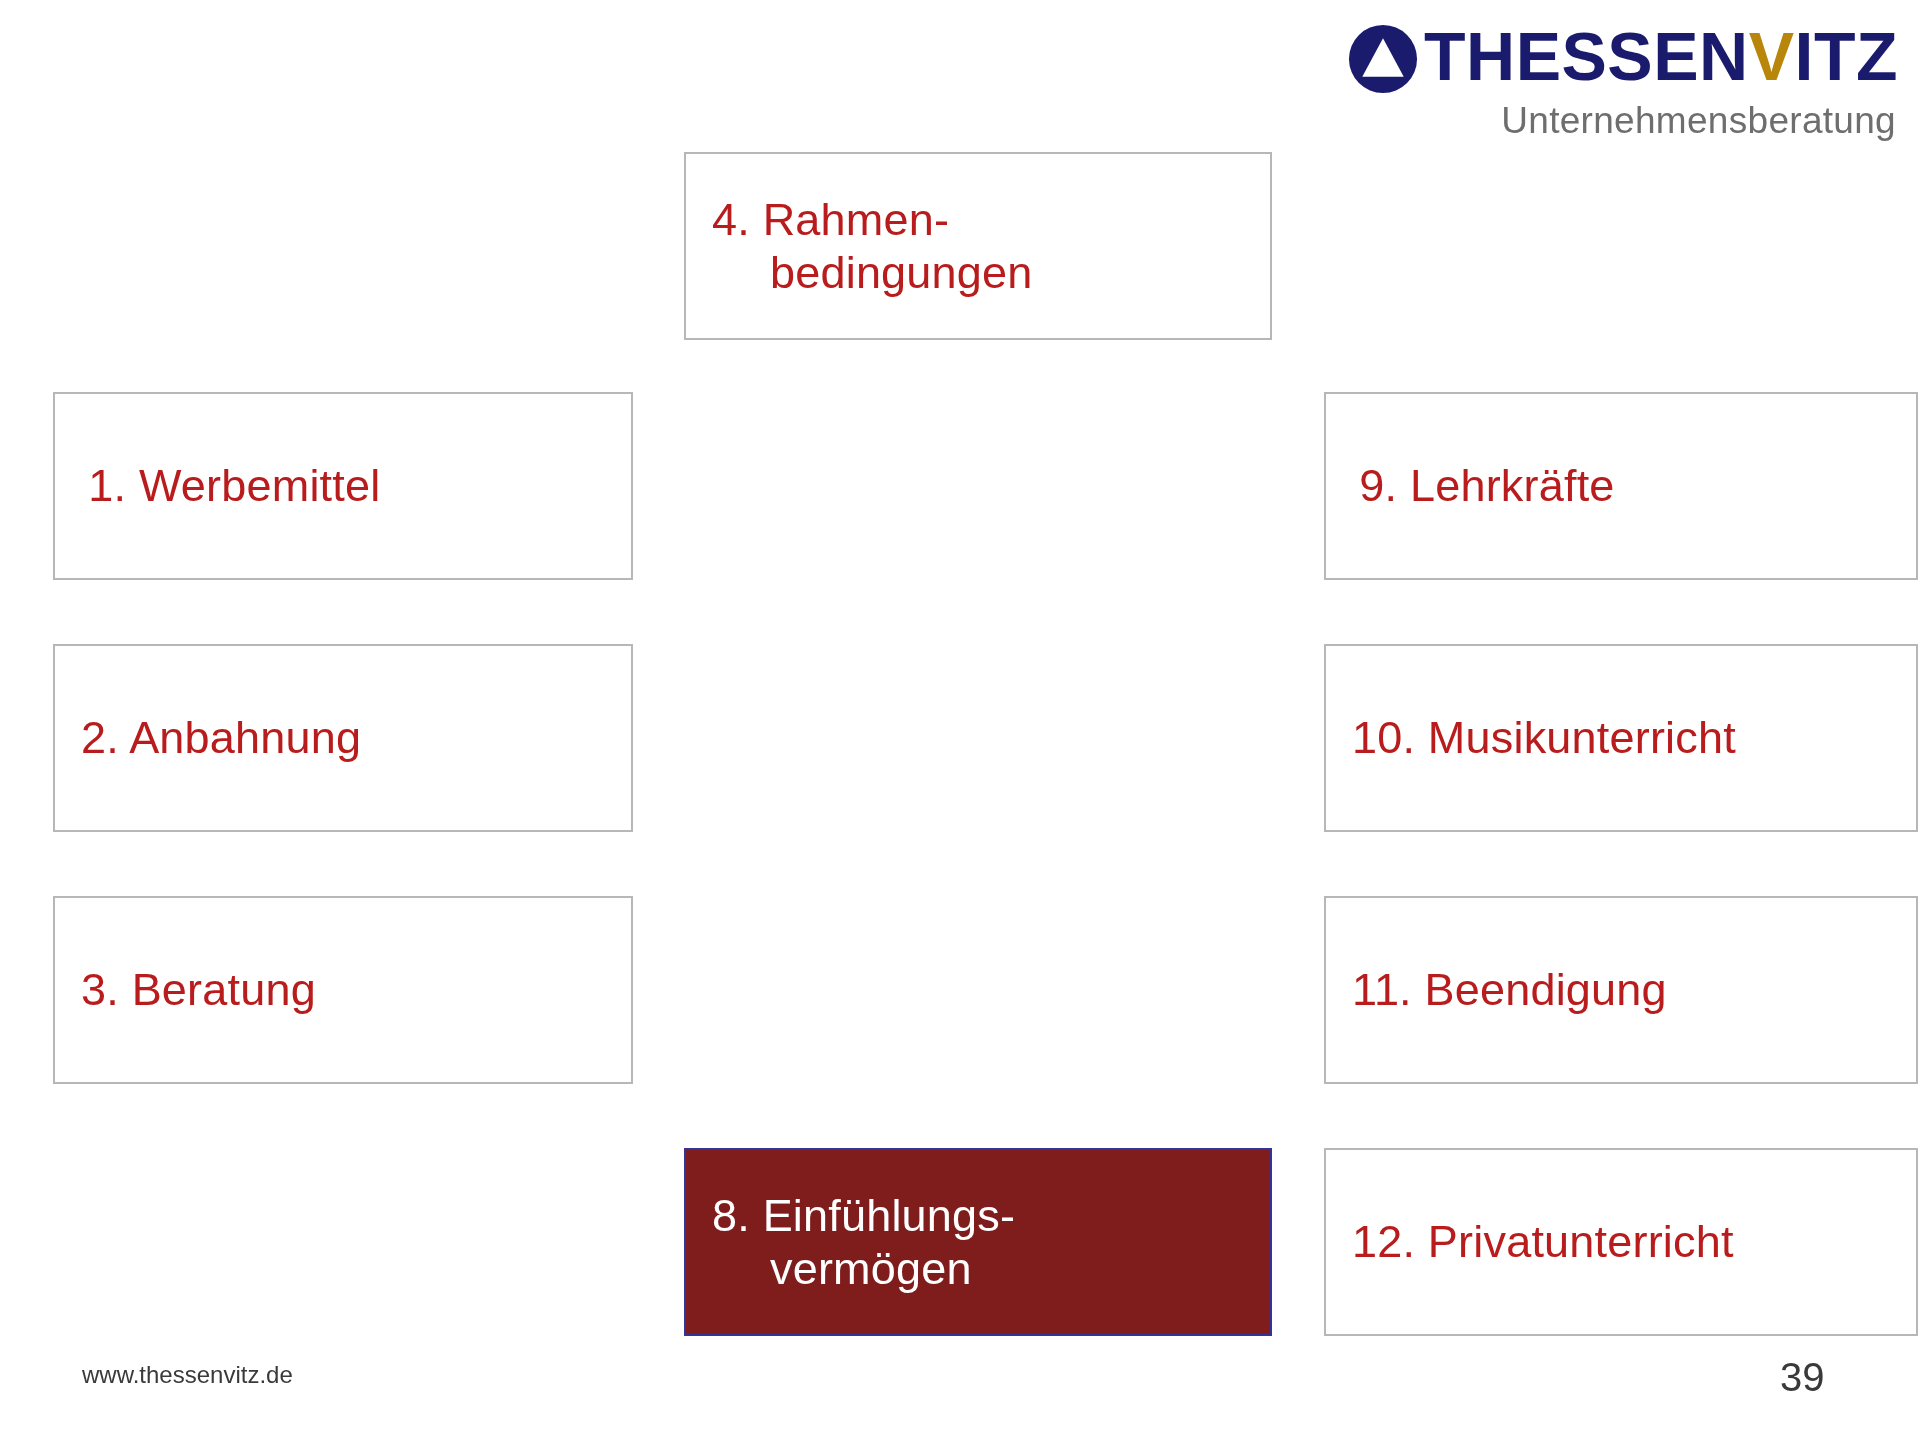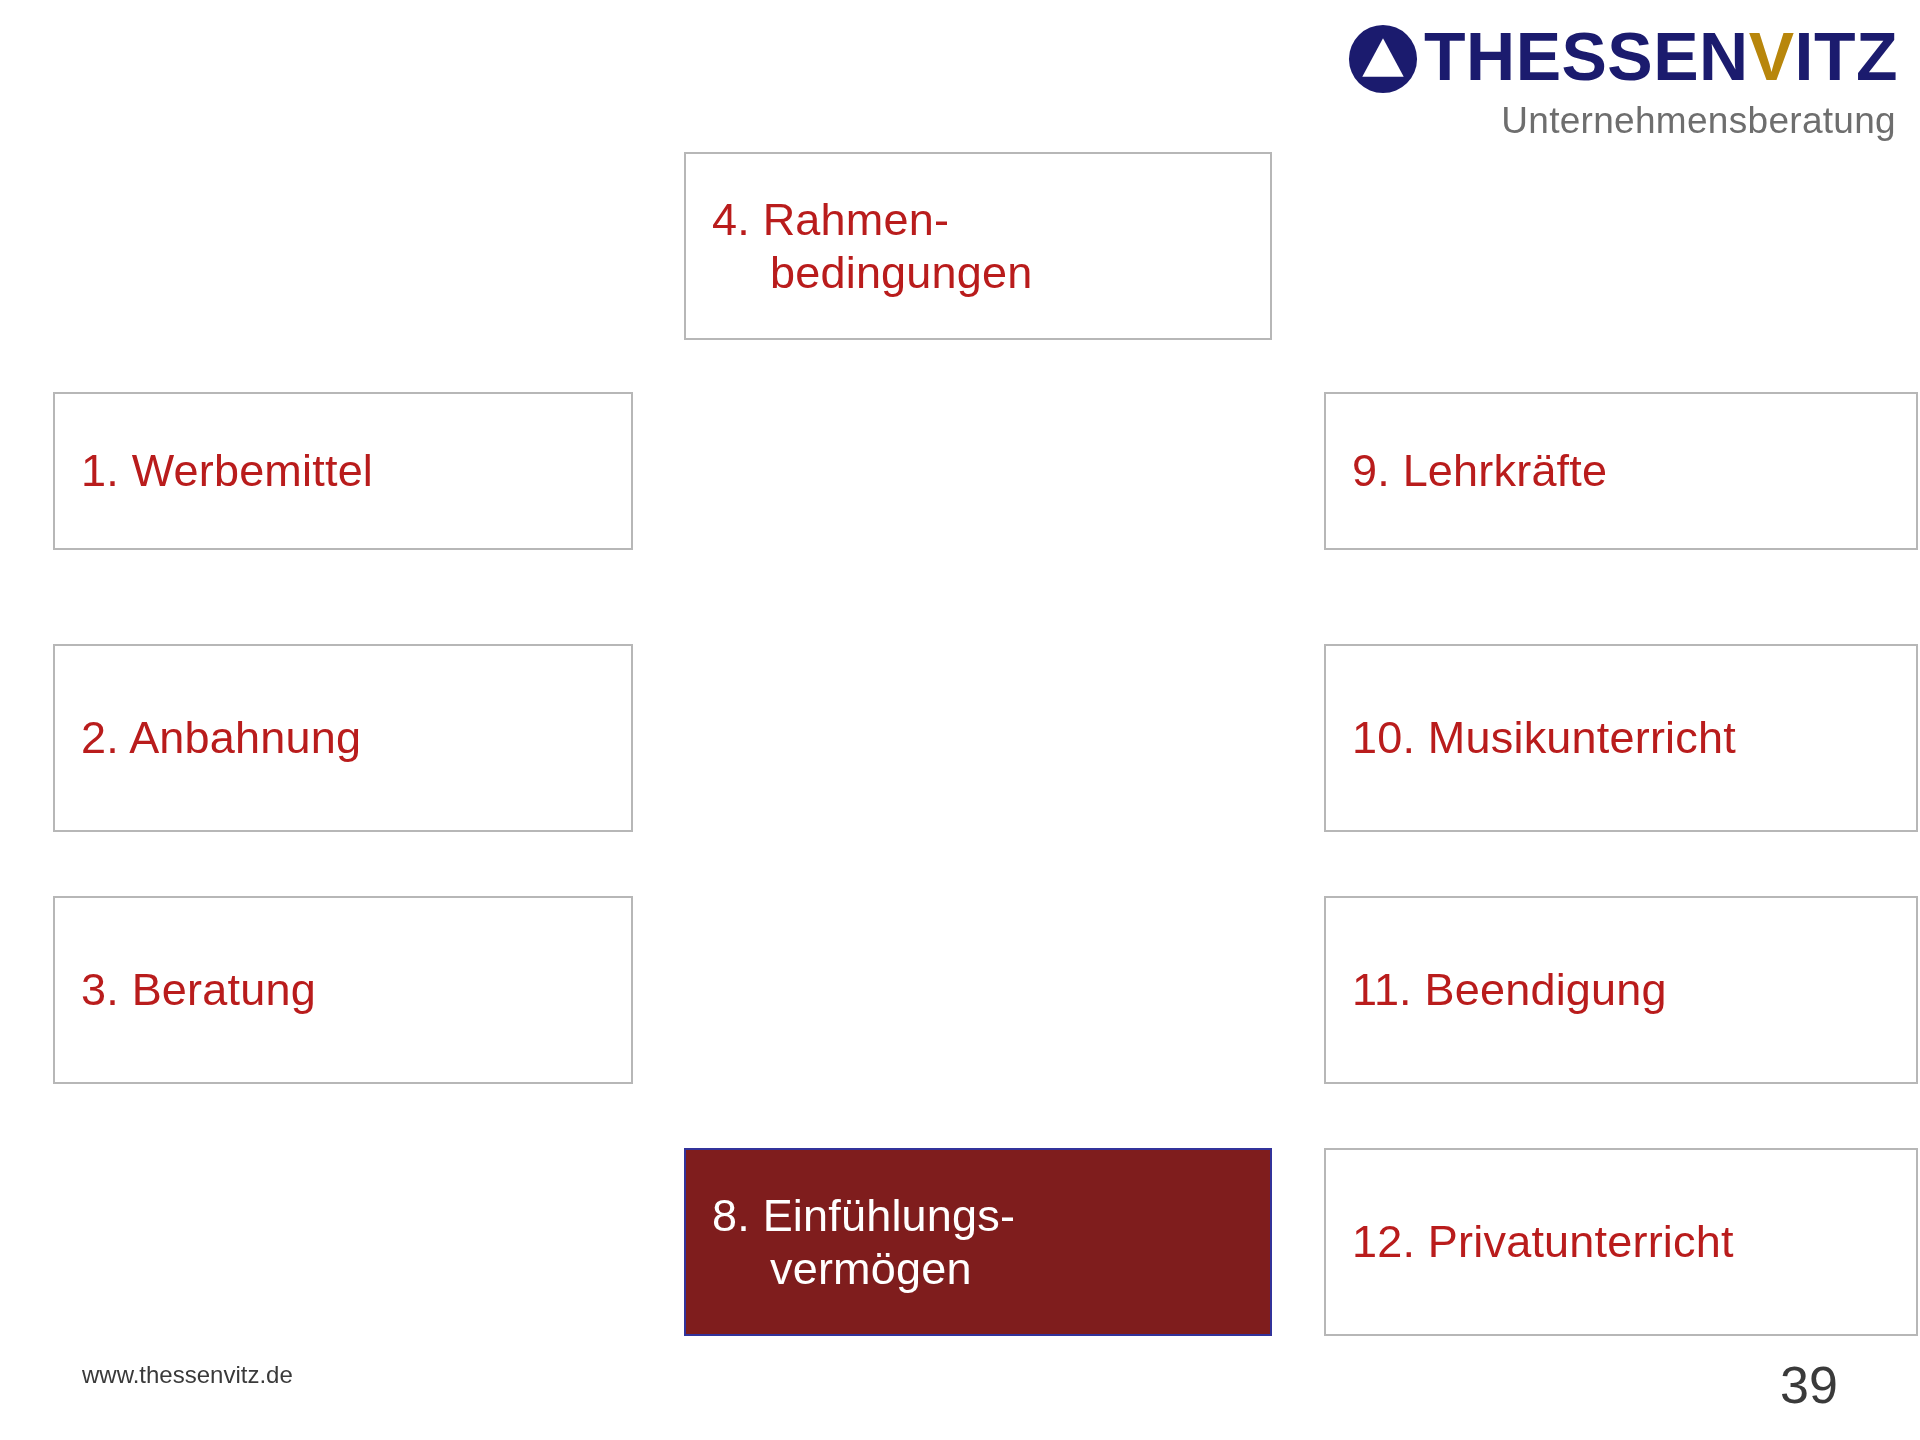--- a/index.html
+++ b/index.html
@@ -84,39 +84,39 @@
   .box.highlight .box-label {
     color: #ffffff;
   }
 
   
   .col-left   { left: 53px;   width: 580px; }
   .col-mid    { left: 684px;  width: 588px; }
   .col-right  { left: 1324px; width: 594px; }
 
   .row-0 { top: 152px; height: 188px; }
-  .row-1 { top: 392px; height: 158px; }
+  .row-1 { top: 392px; height: 188px; text-align: right; }
   .row-2 { top: 644px; height: 188px; }
   .row-3 { top: 896px; height: 188px; }
   .row-4 { top: 1148px; height: 188px; }
 
   
   .footer-url {
     position: absolute;
     left: 82px;
     top: 1361px;
     font-size: 24px;
     color: #3a3a3a;
     letter-spacing: 0px;
   }
   .page-number {
     position: absolute;
     left: 1780px;
     top: 1355px;
-    font-size: 52px;
+    font-size: 40px;
     color: #3a3a3a;
   }
 </style>
 </head>
 <body>
 
 <div class="slide">
 
   <div class="logo">
     <div class="logo-top">

